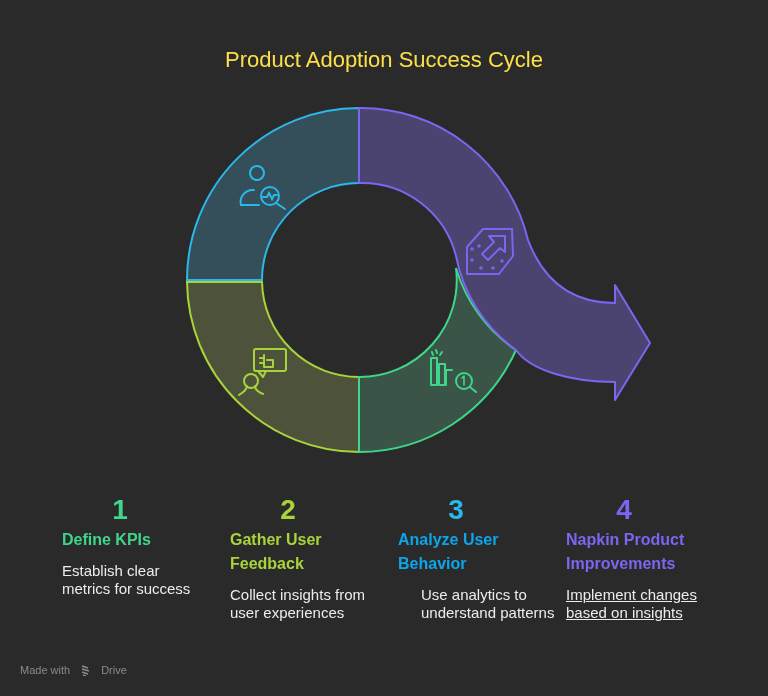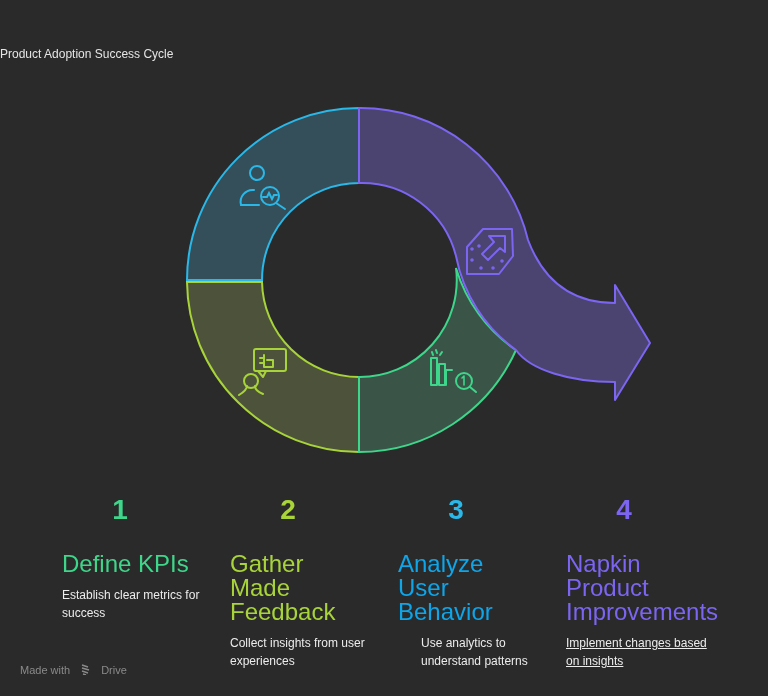--- a/index.html
+++ b/index.html
@@ -5,39 +5,39 @@
   html, body { margin: 0; padding: 0; }
   body {
     width: 768px; height: 696px;
     background: #2a2a2a;
     position: relative;
     overflow: hidden;
     font-family: "Liberation Sans", sans-serif;
   }
   .title {
     position: absolute; left: 0; top: 47px; width: 768px;
-    text-align: left; color: #e5e5e5; font-size: 12px;
+    text-align: center; color: #fde047; font-size: 22px;
   }
   svg.diagram { position: absolute; left: 0; top: 0; }
   .col {
     position: absolute; top: 492px; width: 160px;
   }
   .num {
     font-size: 28px; font-weight: bold; text-align: center;
     width: 116px; line-height: 36px;
   }
   .head {
-    margin-top: 24px; font-size: 24px; font-weight: normal; line-height: 24px;
+    font-size: 16px; font-weight: bold; line-height: 24px;
   }
   .desc {
-    margin-top: 10px; font-size: 12px; color: #ececec; line-height: 18px;
+    margin-top: 10px; font-size: 15px; color: #ececec; line-height: 18px;
   }
   .footer {
     position: absolute; left: 20px; top: 664px; font-size: 11px; color: #8a8a8a;
-    display: flex; align-items: flex-start; gap: 10px;
+    display: flex; align-items: flex-end; gap: 10px;
   }
 </style>
 </head>
 <body>
 
 <div class="title">Product Adoption Success Cycle</div>
 
 <svg class="diagram" width="768" height="696" viewBox="0 0 768 696">
 
   <path d="M187,280 A172,172 0 0 1 359,108 L359,183 A97,97 0 0 0 262,280 Z" fill="#354f5a" stroke="#2ab8e8" stroke-width="2"></path>
@@ -90,21 +90,21 @@
 </svg>
 
 <div class="col" style="left:62px;">
   <div class="num" style="color:#3ed68a;">1</div>
   <div class="head" style="color:#3ed68a;">Define KPIs</div>
   <div class="desc" style="width:140px;">Establish clear metrics for success</div>
 </div>
 
 <div class="col" style="left:230px;">
   <div class="num" style="color:#a8d43a;">2</div>
-  <div class="head" style="color:#a8d43a; width:120px;">Gather Made Feedback</div>
+  <div class="head" style="color:#a8d43a; width:120px;">Gather User Feedback</div>
   <div class="desc" style="width:150px;">Collect insights from user experiences</div>
 </div>
 
 <div class="col" style="left:398px;">
   <div class="num" style="color:#2ab8e8;">3</div>
   <div class="head" style="color:#0ea5e9; width:130px;">Analyze User Behavior</div>
   <div class="desc" style="width:145px;margin-left:23px;">Use analytics to understand patterns</div>
 </div>
 
 <div class="col" style="left:566px;">

